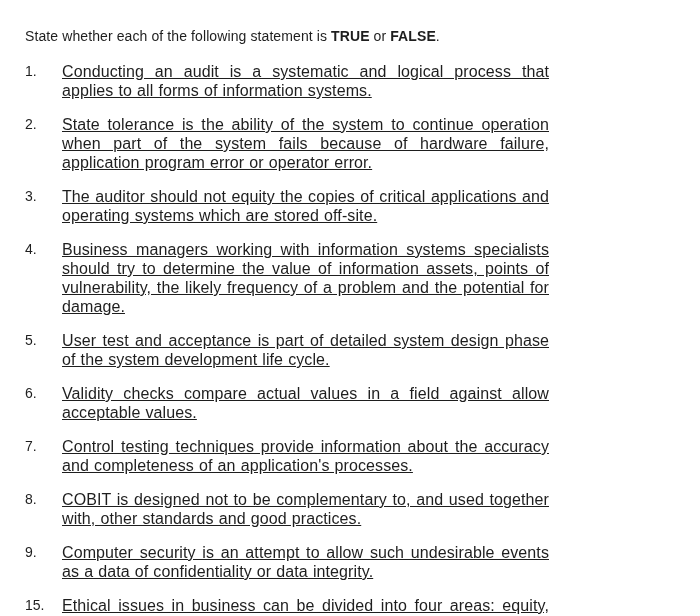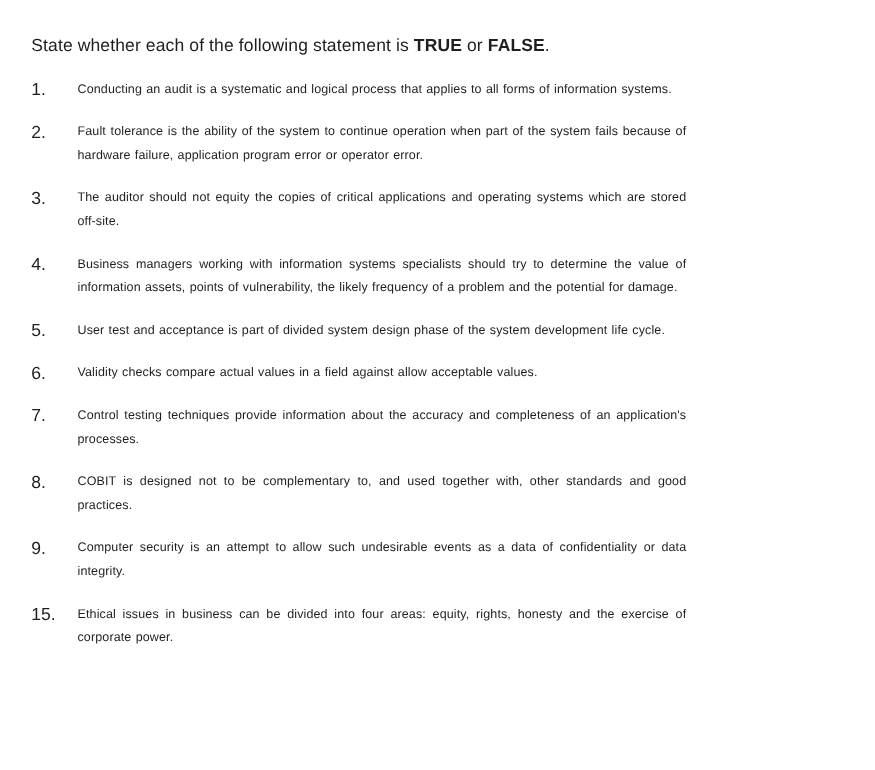--- a/index.html
+++ b/index.html
@@ -30,58 +30,59 @@
     margin-bottom: 15px;
   }
   .num {
     width: 37px;
     flex: 0 0 37px;
     font-size: 14px;
     line-height: 19px;
   }
   .txt {
     flex: 1 1 auto;
-    font-size: 10px;
+    font-size: 16px;
     line-height: 19px;
     text-align: justify;
     text-align-last: left;
     letter-spacing: 0.1px;
     word-spacing: 0.5px;
+    text-decoration: underline;
   }
 </style>
 </head>
 <body>
 
 <div class="page">
 
   <p class="intro"><span>State whether each of the following statement is </span><b>TRUE</b><span> or </span><b>FALSE</b><span>.</span></p>
 
   <div class="item">
     <span class="num">1.</span>
     <span class="txt">Conducting an audit is a systematic and logical process that applies to all forms of information systems.</span>
   </div>
 
   <div class="item">
     <span class="num">2.</span>
-    <span class="txt">Fault tolerance is the ability of the system to continue operation when part of the system fails because of hardware failure, application program error or operator error.</span>
+    <span class="txt">State tolerance is the ability of the system to continue operation when part of the system fails because of hardware failure, application program error or operator error.</span>
   </div>
 
   <div class="item">
     <span class="num">3.</span>
     <span class="txt">The auditor should not equity the copies of critical applications and operating systems which are stored off-site.</span>
   </div>
 
   <div class="item">
     <span class="num">4.</span>
     <span class="txt">Business managers working with information systems specialists should try to determine the value of information assets, points of vulnerability, the likely frequency of a problem and the potential for damage.</span>
   </div>
 
   <div class="item">
     <span class="num">5.</span>
-    <span class="txt">User test and acceptance is part of divided system design phase of the system development life cycle.</span>
+    <span class="txt">User test and acceptance is part of detailed system design phase of the system development life cycle.</span>
   </div>
 
   <div class="item">
     <span class="num">6.</span>
     <span class="txt">Validity checks compare actual values in a field against allow acceptable values.</span>
   </div>
 
   <div class="item">
     <span class="num">7.</span>
     <span class="txt">Control testing techniques provide information about the accuracy and completeness of an application's processes.</span>

